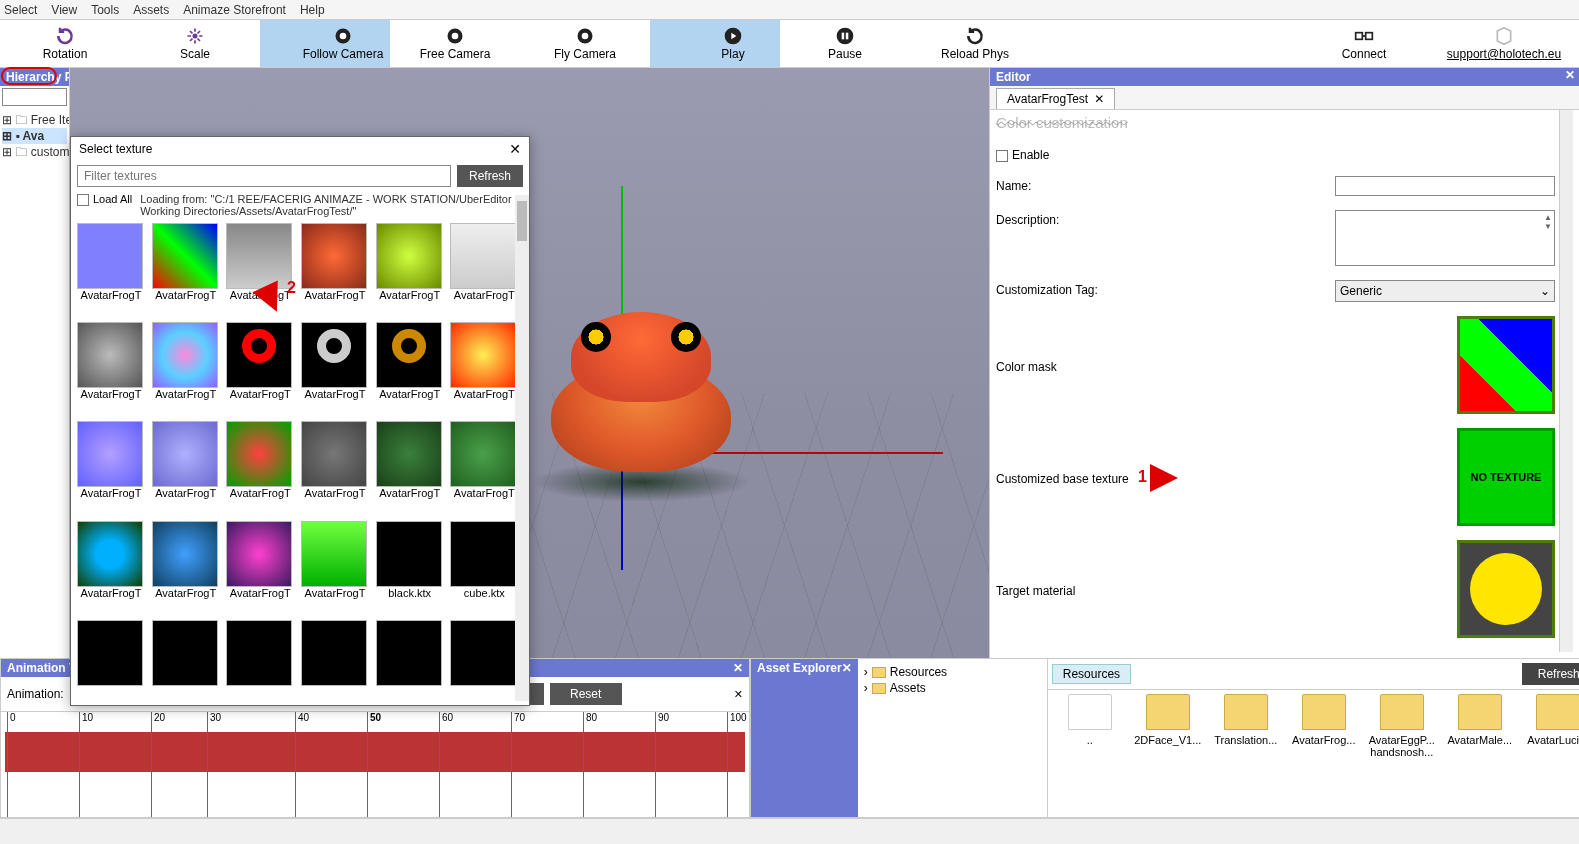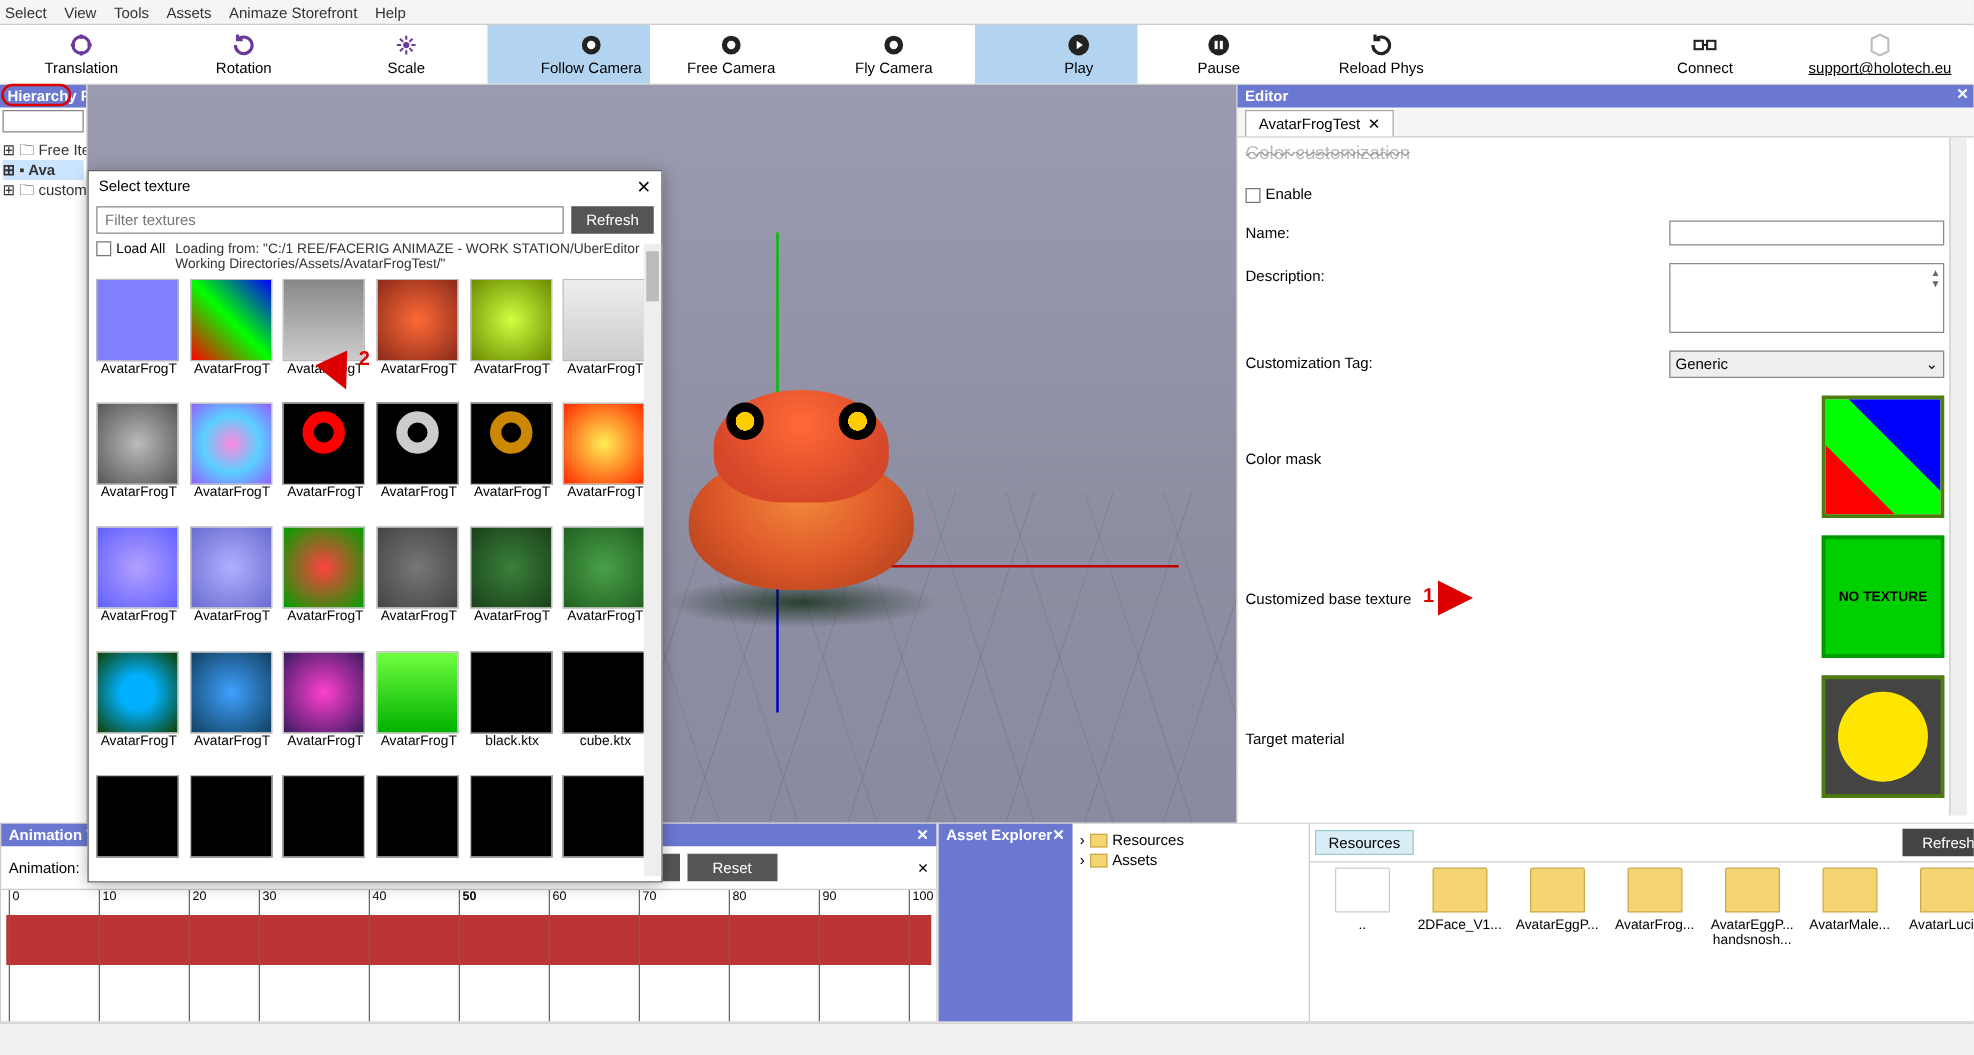--- a/index.html
+++ b/index.html
@@ -129,27 +129,20 @@
   <span>View</span>
   <span>Tools</span>
   <span>Assets</span>
   <span>Animaze Storefront</span>
   <span>Help</span>
 </div>
 
 <div class="toolbar">
   <div class="tool">
       <svg class="icon" viewBox="0 0 24 24">
-        <circle cx="12" cy="12" r="8" fill="none" stroke="#6a3a9a" stroke-width="3"></circle>
-        <path d="M12 2v4M12 18v4M2 12h4M18 12h4" stroke="#6a3a9a" stroke-width="3"></path>
-      </svg>
-      <span class="tlabel">Translation</span>
-    </div>
-  <div class="tool">
-      <svg class="icon" viewBox="0 0 24 24">
         <path d="M4 12a8 8 0 1 0 2-5" fill="none" stroke="#6a3a9a" stroke-width="3"></path>
         <path d="M6 2v5h5" fill="none" stroke="#6a3a9a" stroke-width="3"></path>
       </svg>
       <span class="tlabel">Rotation</span>
     </div>
   <div class="tool">
       <svg class="icon" viewBox="0 0 24 24">
         <circle cx="12" cy="12" r="3" fill="#6a3a9a"></circle>
         <path d="M12 3v4M12 17v4M3 12h4M17 12h4M6 6l3 3M18 18l-3-3M6 18l3-3M18 6l-3 3" stroke="#6a3a9a" stroke-width="2"></path>
       </svg>
@@ -512,21 +505,21 @@
             <div class="it up">
               <div class="fi"></div>
               <div>..</div>
             </div>
             <div class="it">
               <div class="fi"></div>
               <div>2DFace_V1...</div>
             </div>
             <div class="it">
               <div class="fi"></div>
-              <div>AvatarEggP...</div>
+              <div>Translation...</div>
             </div>
             <div class="it">
               <div class="fi"></div>
               <div>AvatarFrog...</div>
             </div>
             <div class="it">
               <div class="fi"></div>
               <div>AvatarEggP... handsnosh...</div>
             </div>
             <div class="it">

